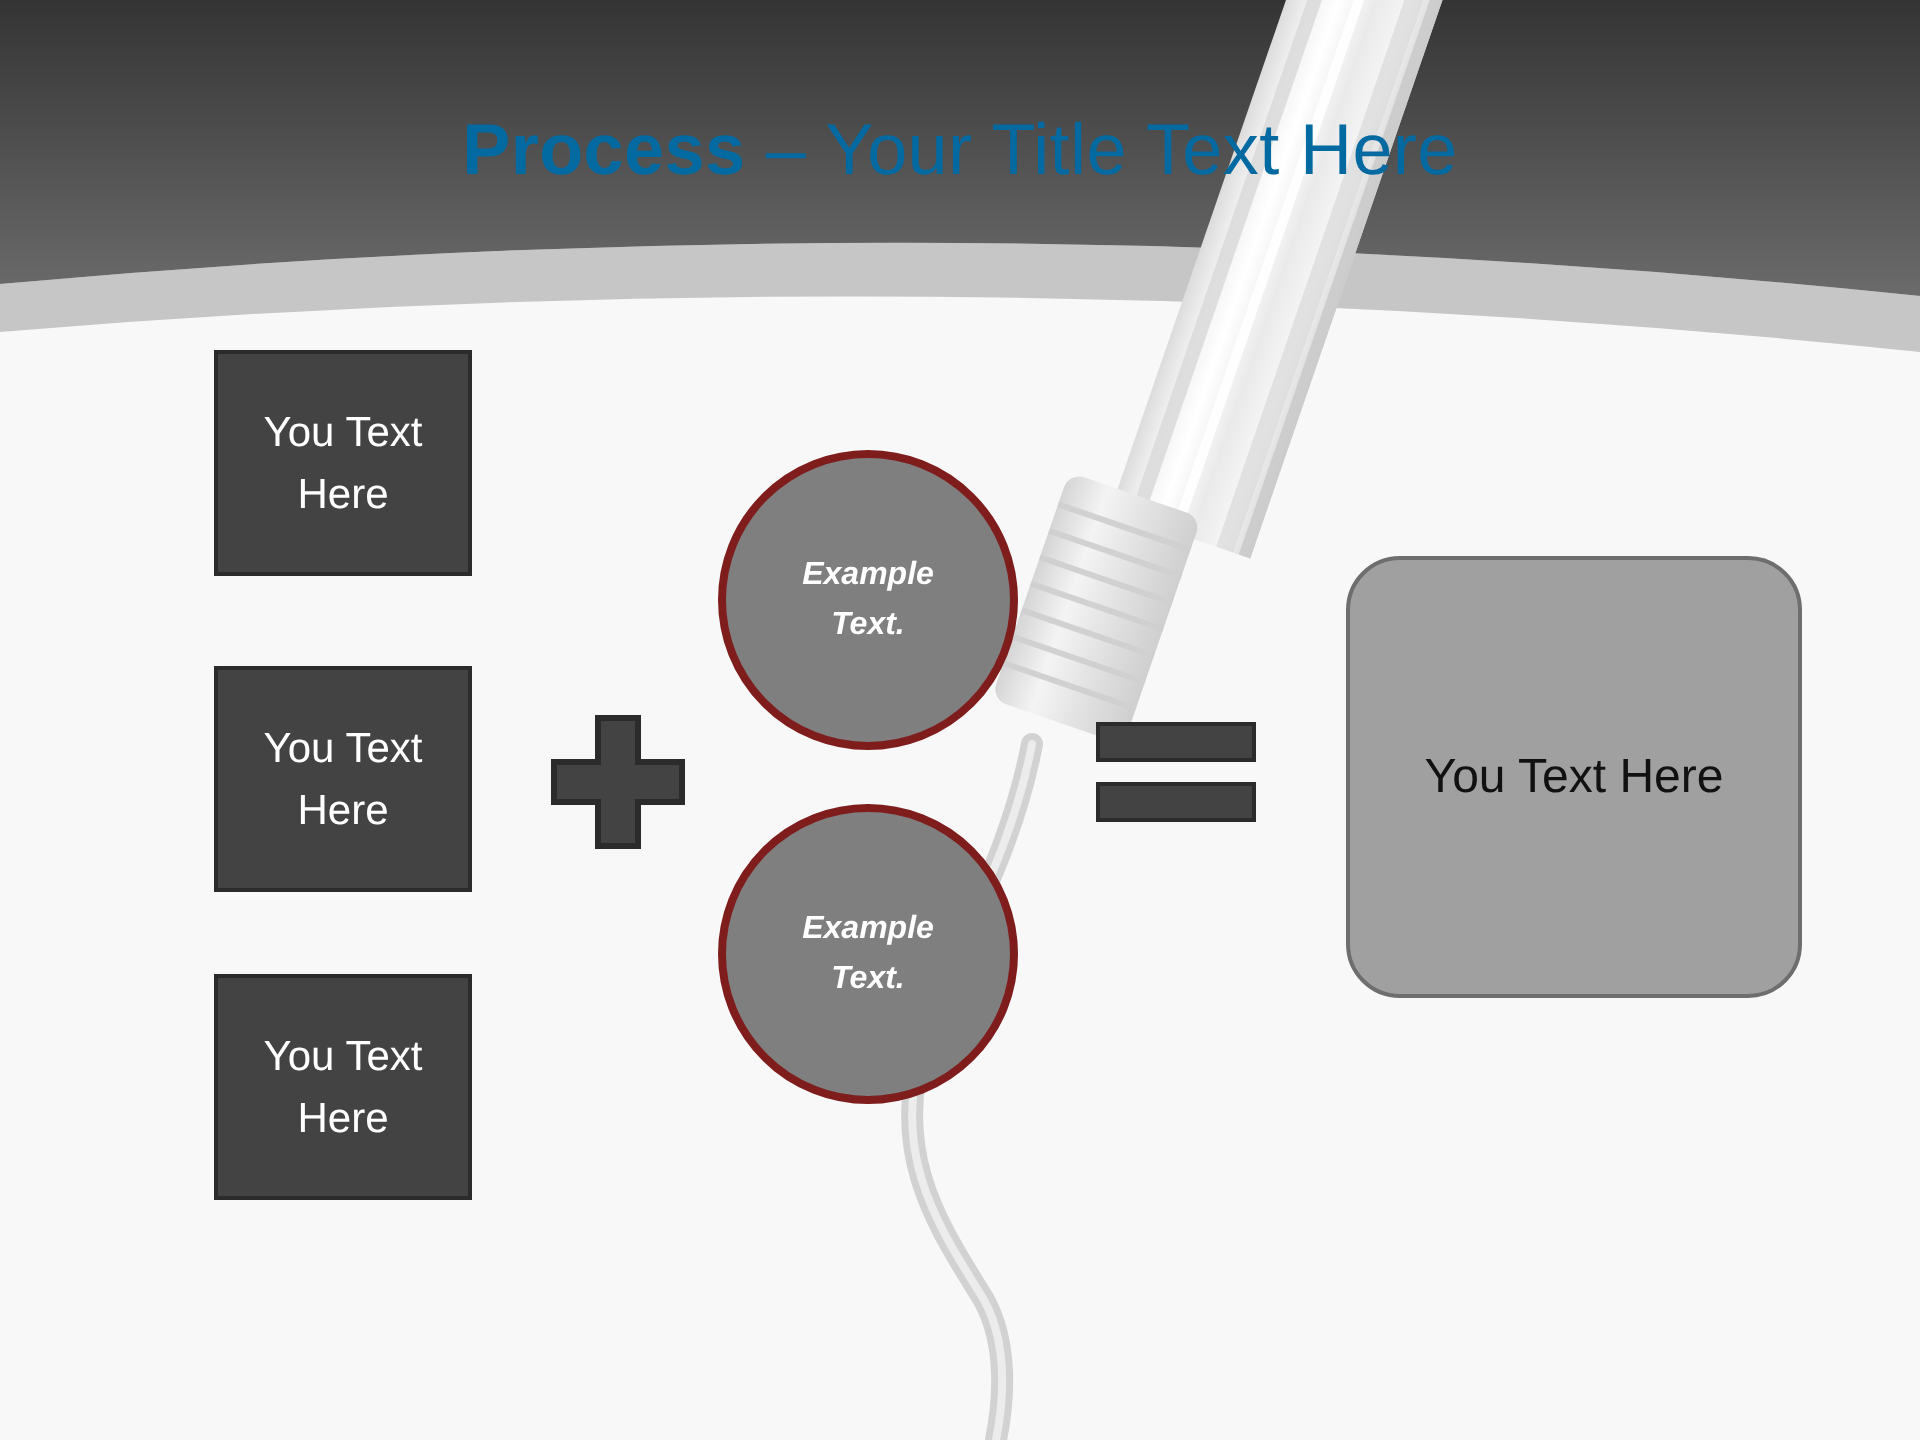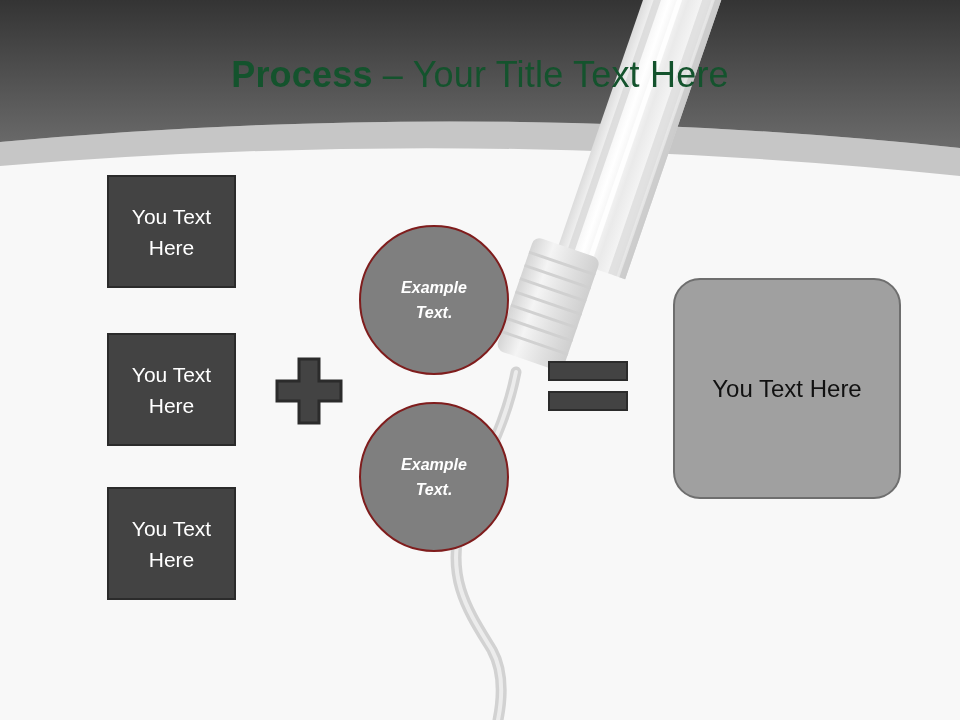--- a/index.html
+++ b/index.html
@@ -8,21 +8,21 @@
     background:#f7f7f7;
     font-family:"Liberation Sans", sans-serif;
     position:relative;
   }
   #slide{position:absolute;inset:0;width:960px;height:720px;overflow:hidden;background:#f8f8f8;}
 
   
   #header-svg{position:absolute;left:0;top:0;width:960px;height:200px;display:block;}
   #slide-title{
     position:absolute;left:0;top:53px;width:960px;text-align:center;
-    color:#14532d;font-size:36px;line-height:44px;letter-spacing:.2px;
+    color:#0369a1;font-size:36px;line-height:44px;letter-spacing:.2px;
     white-space:nowrap;z-index:6;
   }
   #slide-title .t-strong{font-weight:bold;}
   #slide-title .t-dash{font-weight:normal;}
   #slide-title .t-rest{font-weight:normal;}
 
   
   #pipette-svg{position:absolute;left:0;top:0;width:960px;height:720px;z-index:2;pointer-events:none;}
 
   
@@ -37,21 +37,21 @@
   #input-box-2{top:333px;}
   #input-box-3{top:487px;}
   .input-box .bx-txt{display:block;width:86px;}
 
   
   #plus-op{position:absolute;left:275px;top:357px;width:68px;height:68px;z-index:4;}
 
   
   .example-circle{
     position:absolute;width:150px;height:150px;border-radius:50%;
-    background:#7f7f7f;border:2px solid #7f1d1d;
+    background:#7f7f7f;border:4px solid #7f1d1d;
     display:flex;align-items:center;justify-content:center;
     color:#ffffff;font-size:16px;line-height:25px;font-weight:bold;font-style:italic;
     text-align:center;z-index:4;box-sizing:border-box;
   }
   #example-circle-1{left:359px;top:225px;}
   #example-circle-2{left:359px;top:402px;}
   .example-circle .cir-txt{display:block;width:92px;}
 
   
   #equals-op{position:absolute;left:548px;top:361px;width:82px;height:55px;z-index:4;}

